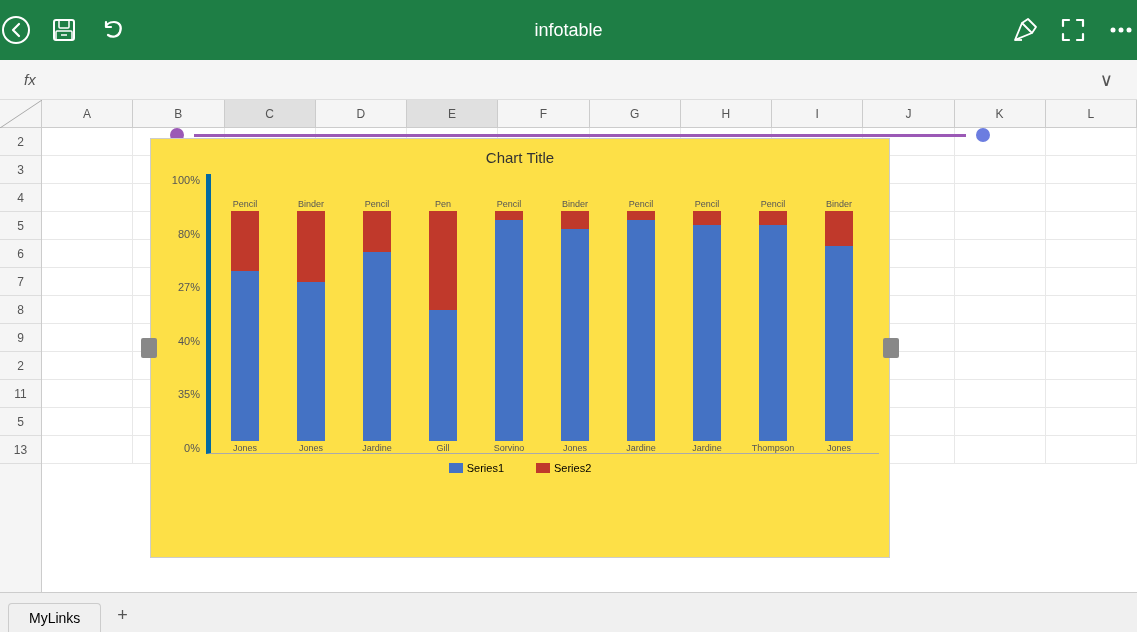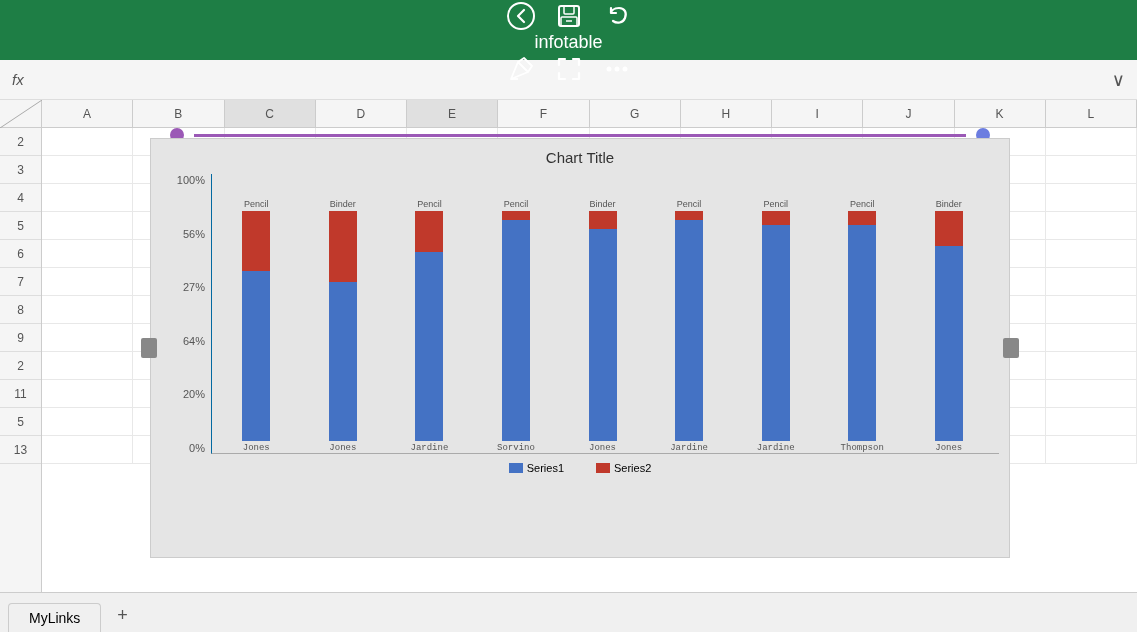--- a/index.html
+++ b/index.html
@@ -6,35 +6,34 @@
     body { font-family: 'Segoe UI', Arial, sans-serif; background: #fff; width: 1137px; height: 632px; overflow: hidden; }
 
     
     .toolbar {
       background: #1e7e45;
       height: 60px;
       display: flex;
       align-items: center;
       padding: 0 0;
       color: white;
-      flex-direction: column;
     }
     .toolbar-left { display: flex; gap: 16px; align-items: center; }
     .toolbar-center { flex: 1; text-align: center; font-size: 18px; color: white; }
     .toolbar-right { display: flex; gap: 16px; align-items: center; }
     .toolbar-icon { width: 32px; height: 32px; display: flex; align-items: center; justify-content: center; cursor: pointer; }
 
     
     .formula-bar {
       height: 40px;
       background: #f5f5f5;
       border-bottom: 1px solid #ddd;
       display: flex;
       align-items: center;
-      padding: 0 12px;
+      padding: 0 24px;
     }
     .fx-label { font-style: italic; font-size: 15px; color: #555; margin-right: 12px; }
     .formula-input { flex: 1; background: transparent; border: none; outline: none; font-size: 14px; }
     .formula-chevron { color: #555; font-size: 18px; cursor: pointer; }
 
     
     .spreadsheet { display: flex; flex-direction: column; height: calc(632px - 60px - 40px - 40px); }
 
     
     .col-headers {
@@ -66,36 +65,36 @@
       color: #555;
       border-bottom: 1px solid #ddd;
     }
     .grid-content { flex: 1; position: relative; overflow: hidden; }
 
     
     .chart-container {
       position: absolute;
       top: 10px;
       left: 108px;
-      width: 860px;
+      width: 740px;
       height: 420px;
-      background: #e5e5e5;
+      background: #fde047;
       border: 1px solid #ccc;
       padding: 10px;
     }
     .chart-title { text-align: center; font-size: 15px; color: #333; margin-bottom: 8px; }
     .chart-area { display: flex; height: 280px; position: relative; }
     .y-axis { width: 50px; display: flex; flex-direction: column; justify-content: space-between; align-items: flex-end; padding-right: 6px; font-size: 11px; color: #555; }
-    .bars-area { flex: 1; display: flex; align-items: flex-end; gap: 6px; border-left: 1px solid #0369a1; border-bottom: 1px solid #aaa; padding: 0 10px 0 4px; position: relative; }
+    .bars-area { flex: 1; display: flex; align-items: flex-end; gap: 6px; border-left: 5px solid #0369a1; border-bottom: 1px solid #aaa; padding: 0 10px 0 4px; position: relative; }
     .bar-group { display: flex; flex-direction: column; align-items: center; flex: 1; }
     .bar-stacked { width: 30px; display: flex; flex-direction: column; align-items: center; }
     .bar-seg-s2 { width: 28px; background: #c0392b; }
     .bar-seg-s1 { width: 28px; background: #4472c4; }
     .bar-label-top { font-size: 9px; color: #555; margin-bottom: 2px; text-align: center; width: 60px; }
-    .bar-label-bot { font-size: 9px; color: #555; margin-top: 2px; text-align: center; width: 60px; font-family: Liberation Mono, monospace; }
+    .bar-label-bot { font-size: 9px; color: #555; margin-top: 2px; text-align: center; width: 60px; }
 
     
     .chart-resize-handle-left {
       position: absolute;
       left: -10px;
       top: 50%;
       transform: translateY(-50%);
       width: 16px;
       height: 20px;
       background: #888;
@@ -490,24 +489,24 @@
         <div class="slider-handle-right"></div>
       </div>
 
       <div class="chart-container">
         <div class="chart-resize-handle-left"></div>
         <div class="chart-resize-handle-right"></div>
         <div class="chart-title">Chart Title</div>
         <div class="chart-area">
           <div class="y-axis">
             <span>100%</span>
-            <span>56%</span>
+            <span>80%</span>
             <span>27%</span>
-            <span>64%</span>
-            <span>20%</span>
+            <span>40%</span>
+            <span>35%</span>
             <span>0%</span>
           </div>
           <div class="bars-area" id="bars-area">
           <div class="bar-group">
                 <div class="bar-label-top">Pencil</div>
                 <div class="bar-stacked" style="height: 230px; display: flex; flex-direction: column; justify-content: flex-end;">
                   <div class="bar-seg-s2" style="height: 60px;"></div>
                   <div class="bar-seg-s1" style="height: 170px;"></div>
                 </div>
                 <div class="bar-label-bot">Jones</div>
@@ -520,20 +519,28 @@
                 </div>
                 <div class="bar-label-bot">Jones</div>
               </div>
               <div class="bar-group">
                 <div class="bar-label-top">Pencil</div>
                 <div class="bar-stacked" style="height: 230px; display: flex; flex-direction: column; justify-content: flex-end;">
                   <div class="bar-seg-s2" style="height: 41px;"></div>
                   <div class="bar-seg-s1" style="height: 189px;"></div>
                 </div>
                 <div class="bar-label-bot">Jardine</div>
+              </div>
+              <div class="bar-group">
+                <div class="bar-label-top">Pen</div>
+                <div class="bar-stacked" style="height: 230px; display: flex; flex-direction: column; justify-content: flex-end;">
+                  <div class="bar-seg-s2" style="height: 99px;"></div>
+                  <div class="bar-seg-s1" style="height: 131px;"></div>
+                </div>
+                <div class="bar-label-bot">Gill</div>
               </div>
               <div class="bar-group">
                 <div class="bar-label-top">Pencil</div>
                 <div class="bar-stacked" style="height: 230px; display: flex; flex-direction: column; justify-content: flex-end;">
                   <div class="bar-seg-s2" style="height: 9px;"></div>
                   <div class="bar-seg-s1" style="height: 221px;"></div>
                 </div>
                 <div class="bar-label-bot">Sorvino</div>
               </div>
               <div class="bar-group">

